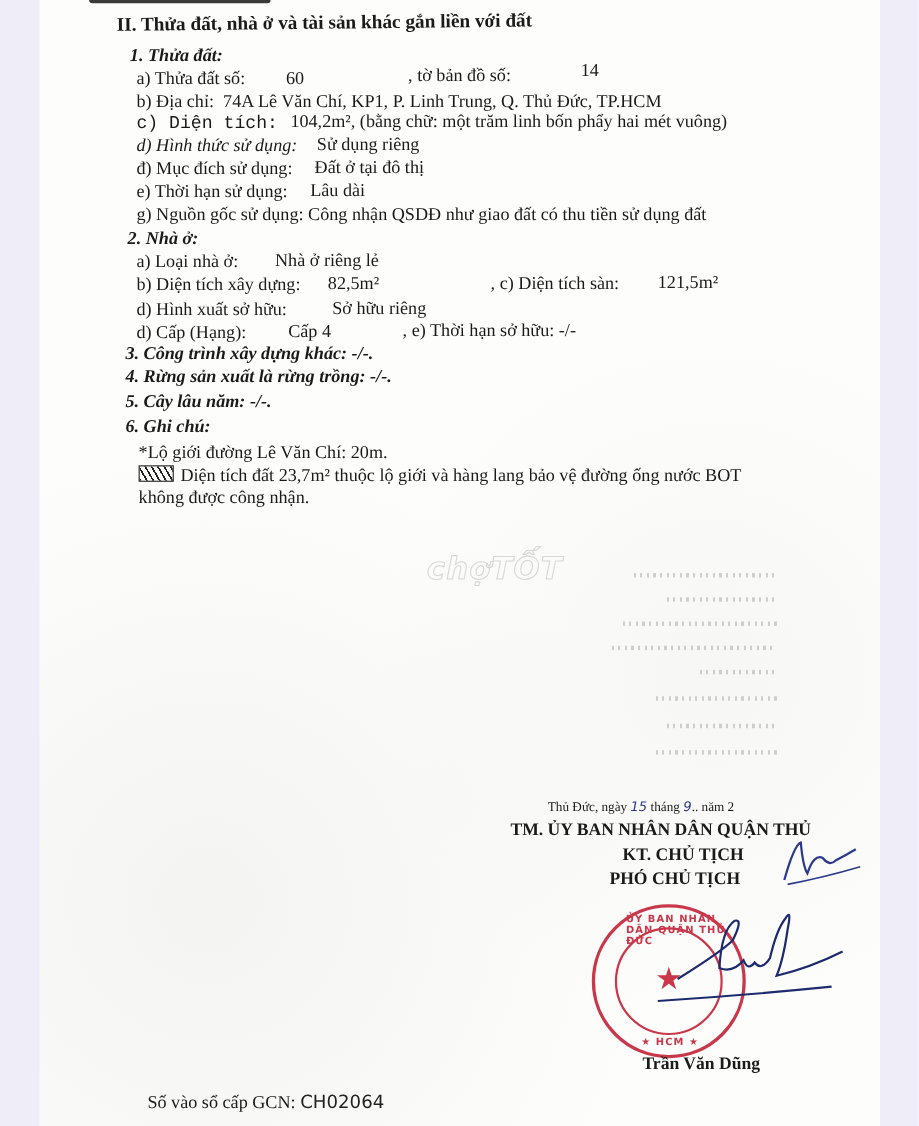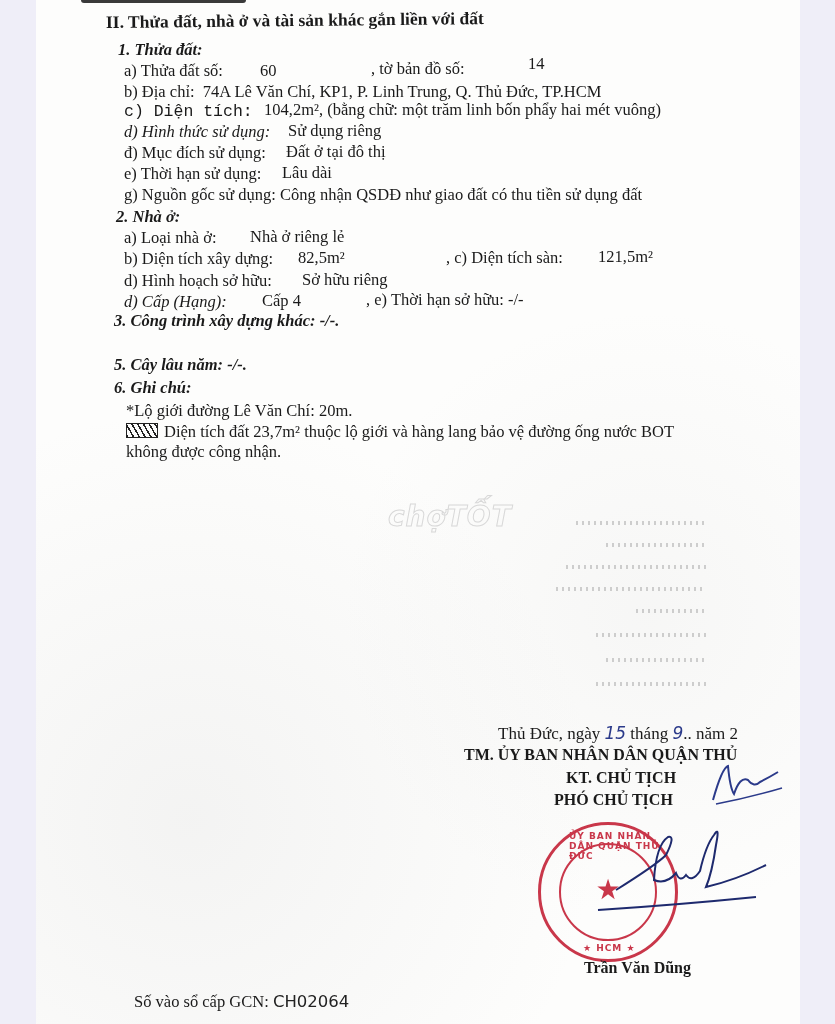--- a/index.html
+++ b/index.html
@@ -100,50 +100,51 @@
   <div class="line italic-bold" style="left:80px; top:207px;">2. Nhà ở:</div>
 
   <div class="line" style="left:88px; top:228px;">a) Loại nhà ở:</div>
   <div class="line" style="left:214px; top:227px;">Nhà ở riêng lẻ</div>
 
   <div class="line" style="left:88px; top:249px;">b) Diện tích xây dựng:</div>
   <div class="line" style="left:262px; top:248px;">82,5m²</div>
   <div class="line" style="left:410px; top:248px;">, c) Diện tích sàn:</div>
   <div class="line" style="left:562px; top:247px;">121,5m²</div>
 
-  <div class="line" style="left:88px; top:271px;">d) Hình hoạch sở hữu:</div>
+  <div class="line" style="left:88px; top:271px;">d) Hình xuất sở hữu:</div>
   <div class="line" style="left:266px; top:270px;">Sở hữu riêng</div>
 
-  <div class="line" style="left:88px; top:292px;font-style:italic;">d) Cấp (Hạng):</div>
+  <div class="line" style="left:88px; top:292px;">d) Cấp (Hạng):</div>
   <div class="line" style="left:226px; top:291px;">Cấp 4</div>
   <div class="line" style="left:330px; top:290px;">, e) Thời hạn sở hữu:</div>
   <div class="line" style="left:472px; top:290px;">-/-</div>
 
   <div class="line italic-bold" style="left:78px; top:311px;">3. Công trình xây dựng khác: -/-.</div>
+  <div class="line italic-bold" style="left:78px; top:332px;">4. Rừng sản xuất là rừng trồng: -/-.</div>
   <div class="line italic-bold" style="left:78px; top:355px;">5. Cây lâu năm: -/-.</div>
 
   <div class="line italic-bold" style="left:78px; top:378px;">6. Ghi chú:</div>
   <div class="line" style="left:90px; top:401px;">*Lộ giới đường Lê Văn Chí: 20m.</div>
   <div class="line" style="left:90px; top:422px;">
     <span class="hatch"></span><span>Diện tích đất 23,7m² thuộc lộ giới và hàng lang bảo vệ đường ống nước BOT</span>
   </div>
   <div class="line" style="left:90px; top:442px;">không được công nhận.</div>
 
   <div class="watermark">chợTỐT</div>
 
   <div class="faded-line" style="left:540px; top:521px; width:130px;"></div>
   <div class="faded-line" style="left:570px; top:543px; width:100px;"></div>
   <div class="faded-line" style="left:530px; top:565px; width:142px;"></div>
   <div class="faded-line" style="left:520px; top:587px; width:150px;"></div>
   <div class="faded-line" style="left:600px; top:609px; width:72px;"></div>
   <div class="faded-line" style="left:560px; top:633px; width:112px;"></div>
   <div class="faded-line" style="left:570px; top:658px; width:100px;"></div>
   <div class="faded-line" style="left:560px; top:682px; width:112px;"></div>
 
-  <div class="line" style="left:462px; top:723px; font-size:17px;">
+  <div class="line" style="left:462px; top:723px; font-size:12px;">
     <span>Thủ Đức, ngày</span>
     <span class="handwritten">15</span>
     <span>tháng</span>
     <span class="handwritten">9</span><span>.. năm 2</span>
   </div>
   <div class="line sig-title" style="left:428px; top:745px;">TM. ỦY BAN NHÂN DÂN QUẬN THỦ</div>
   <div class="line sig-title" style="left:530px; top:768px;">KT. CHỦ TỊCH</div>
   <div class="line sig-title" style="left:518px; top:790px;">PHÓ CHỦ TỊCH</div>
 
   <svg style="position:absolute; left:672px; top:758px;" width="80" height="50">

